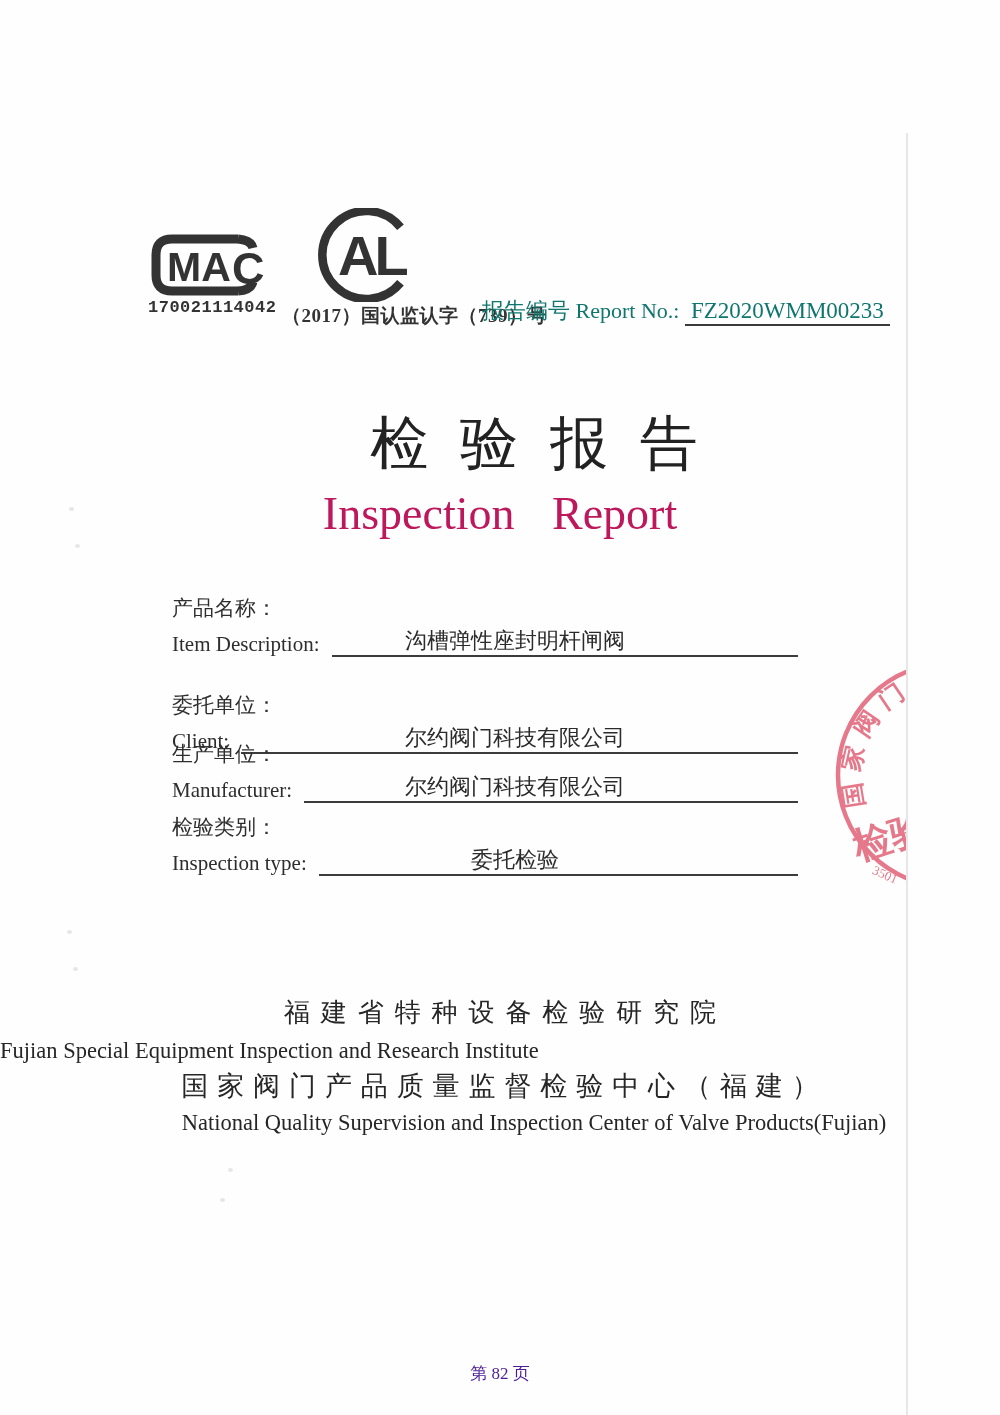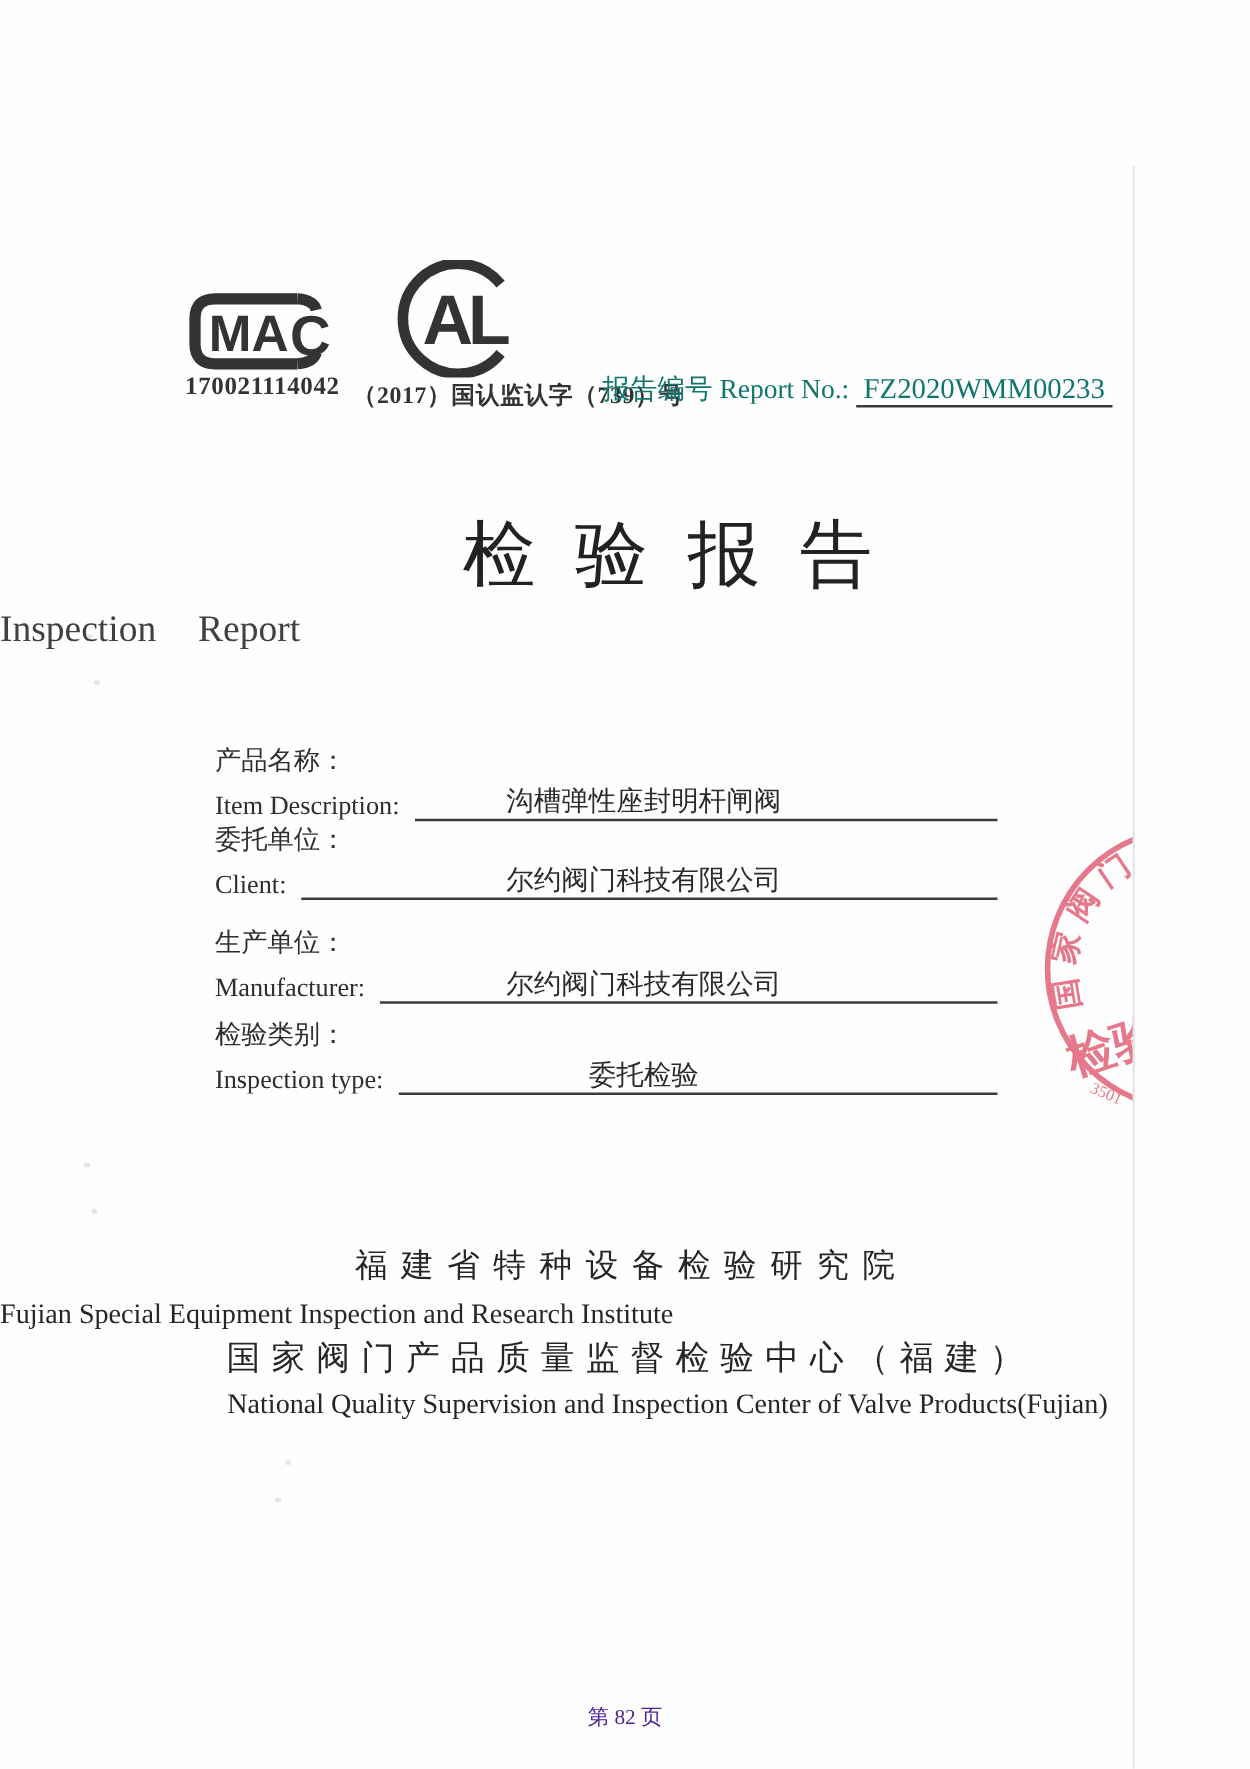--- a/index.html
+++ b/index.html
@@ -4,41 +4,41 @@
 <style>
   html,body{margin:0;padding:0;background:#ffffff;}
   .page{
     position:relative;width:1000px;height:1415px;background:#fefefe;
     font-family:"Liberation Serif","DejaVu Serif",serif;color:#2e2e2e;
     overflow:hidden;
   }
   
   .cma-logo{position:absolute;left:150px;top:234px;}
   .cma-number{position:absolute;left:148px;top:298px;width:130px;
-    font-family:Liberation Serif, serif;font-weight:bold;
-    font-size:20px;color:#333;letter-spacing:0.5px;}
+    font-family:Liberation Mono, monospace;font-weight:bold;
+    font-size:17px;color:#333;letter-spacing:0.5px;}
   .cal-logo{position:absolute;left:314px;top:208px;}
   .cal-caption{position:absolute;left:282px;top:303px;width:186px;text-align:center;
     font-size:19px;font-weight:bold;color:#333;letter-spacing:0.5px;white-space:nowrap;}
   .report-line{position:absolute;left:482px;top:296px;font-size:22px;color:#0f766e;white-space:nowrap;}
   .report-line .rv{font-size:23px;border-bottom:2px solid #3a3a3a;padding:0 6px 1px 6px;}
   
   .title-cn{position:absolute;left:0;top:405px;width:100%;text-align:center;
     font-size:58px;color:#222;letter-spacing:0.55em;padding-left:0.55em;box-sizing:border-box;margin-left:34px;}
-  .title-en{position:absolute;left:0;top:487px;width:100%;
-    font-size:30px;color:#404040;word-spacing:26px;}
+  .title-en{position:absolute;left:0;top:487px;width:100%;text-align:center;
+    font-size:46px;color:#be185d;word-spacing:26px;}
   
   .fr{position:absolute;left:172px;width:626px;}
   .fr .fcn{font-size:21px;}
   .fen{display:flex;align-items:flex-end;margin-top:5px;}
   .flabel{font-size:21px;white-space:nowrap;padding-right:12px;}
   .fline{flex:1;border-bottom:2px solid #3c3c3c;height:28px;}
   .fval{position:absolute;left:343px;bottom:1px;transform:translateX(-50%);
     font-size:22px;white-space:nowrap;color:#2b2b2b;}
-  .fr1{top:594px;} .fr2{top:657px;} .fr3{top:740px;font-family:Liberation Serif, serif;} .fr4{top:813px;}
+  .fr1{top:594px;} .fr2{top:691px;} .fr3{top:740px;font-family:Liberation Serif, serif;} .fr4{top:813px;}
   
   .stamp-wrap{position:absolute;left:830px;top:653px;width:78px;height:246px;
     overflow:hidden;opacity:0.82;pointer-events:none;}
   
   .edge-line{position:absolute;left:906px;top:133px;width:2px;height:1282px;background:#e7e7e7;}
   .speck{position:absolute;width:5px;height:4px;background:#b9b9b9;border-radius:50%;opacity:0.35;}
   
   .inst-cn{position:absolute;left:0;top:995px;width:100%;text-align:center;
     font-size:26px;color:#262626;letter-spacing:0.42em;padding-left:0.42em;box-sizing:border-box;}
   .inst-en{position:absolute;left:0;top:1038px;width:100%;text-align:left;

